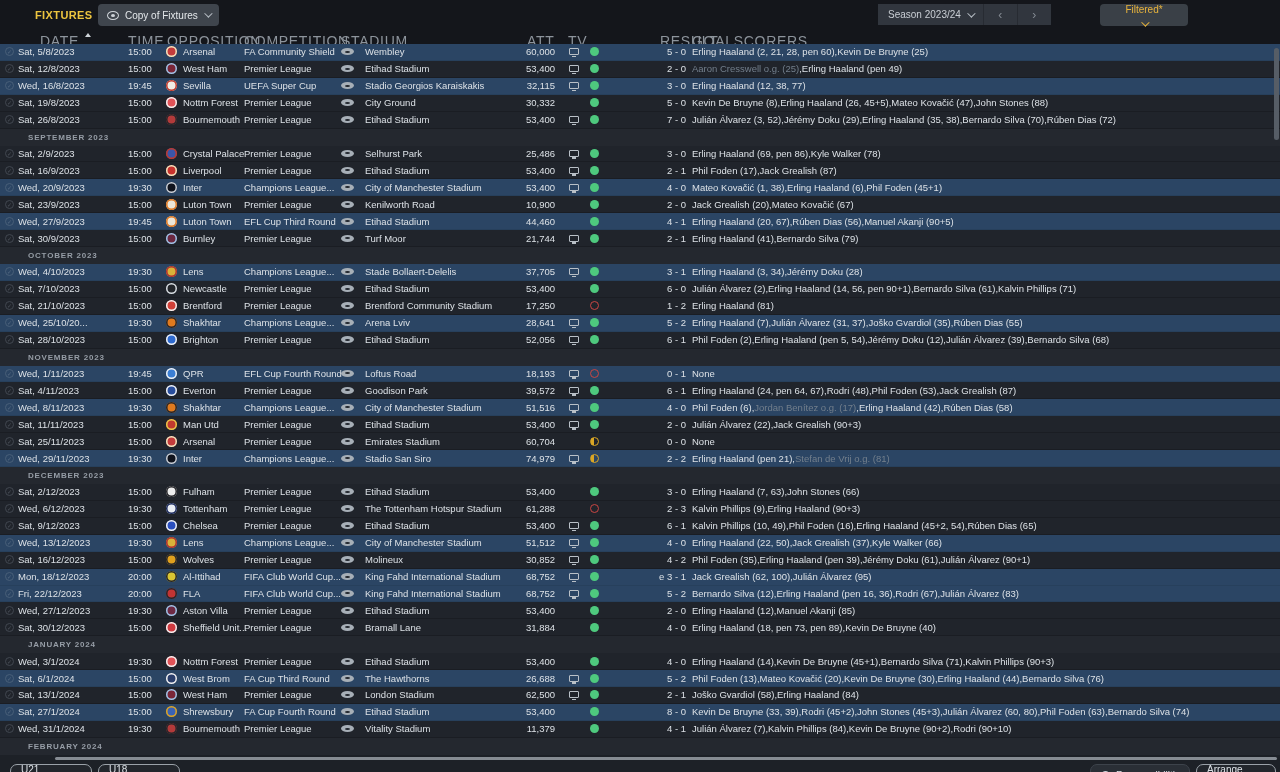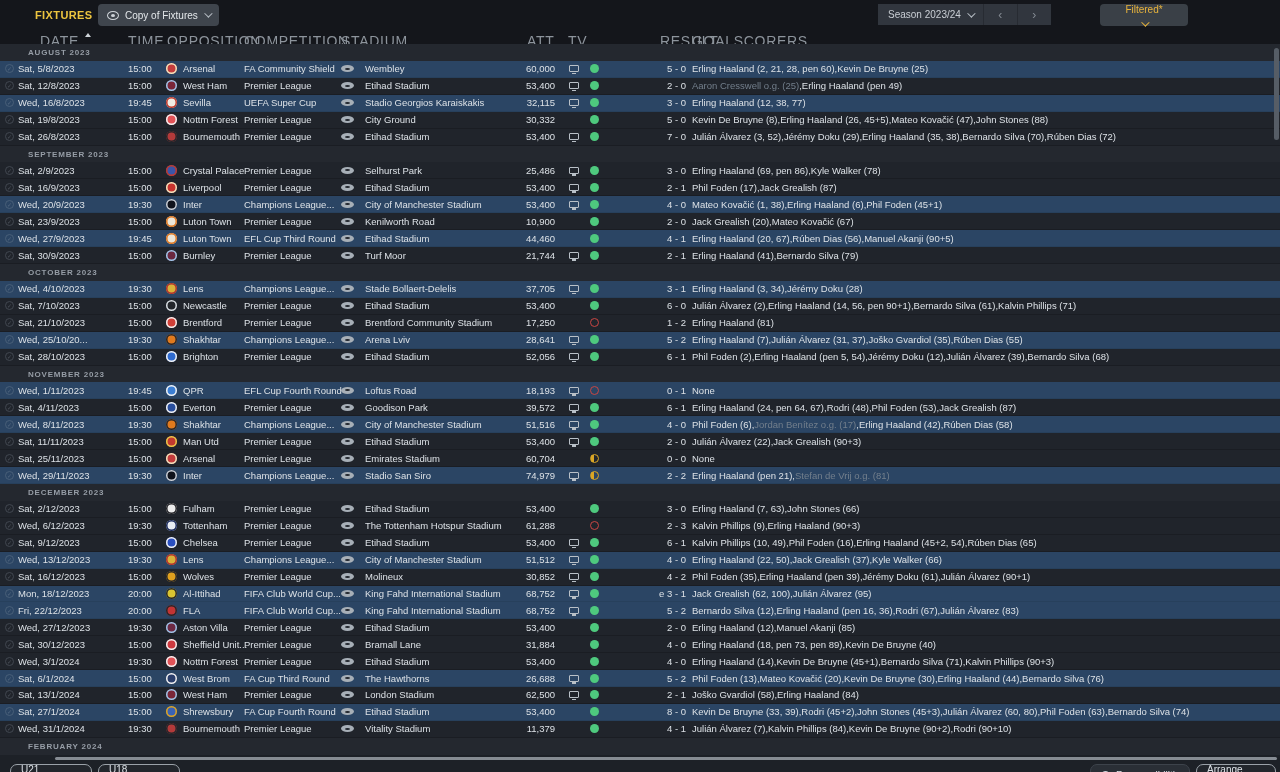--- a/index.html
+++ b/index.html
@@ -99,21 +99,20 @@
     <span style="left:167px">OPPOSITION</span>
     <span style="left:244px">COMPETITION</span>
     <span style="left:341px">STADIUM</span>
     <span style="left:527px">ATT</span>
     <span style="left:568px">TV</span>
     <span style="left:660px">RESULT</span>
     <span style="left:692px">GOALSCORERS</span>
   </div>
 
   <div class="table" id="rows">
-      <div class="line month-header">AUGUST 2023</div>
       <div class="line row hl">
         <span class="cell c-check">
           <span class="checkc">✓</span>
         </span>
         <span class="cell c-date">Sat, 5/8/2023</span>
         <span class="cell c-time">15:00</span>
         <span class="cell c-badge">
           <span class="badge" style="background: rgb(196, 60, 60); box-shadow: rgb(240, 230, 192) 0px 0px 0px 1.5px inset;"></span>
         </span>
         <span class="cell c-team">Arsenal</span>
@@ -867,20 +866,21 @@
           <span class="">Bramall Lane</span>
         </span>
         <span class="cell c-att">31,884</span>
         <span class="cell c-tv"></span>
         <span class="cell c-dot">
           <span class="dot dot-w"></span>
         </span>
         <span class="cell c-res">4 - 0</span>
         <span class="cell c-gs"><span class="">Erling Haaland (18, pen 73, pen 89)</span>, <span class="">Kevin De Bruyne (40)</span></span>
       </div>
+      <div class="line month-header">JANUARY 2024</div>
       <div class="line row">
         <span class="cell c-check">
           <span class="checkc">✓</span>
         </span>
         <span class="cell c-date">Wed, 3/1/2024</span>
         <span class="cell c-time">19:30</span>
         <span class="cell c-badge">
           <span class="badge" style="background: rgb(226, 83, 88); box-shadow: rgb(242, 242, 242) 0px 0px 0px 1.5px inset;"></span>
         </span>
         <span class="cell c-team">Nottm Forest</span>

